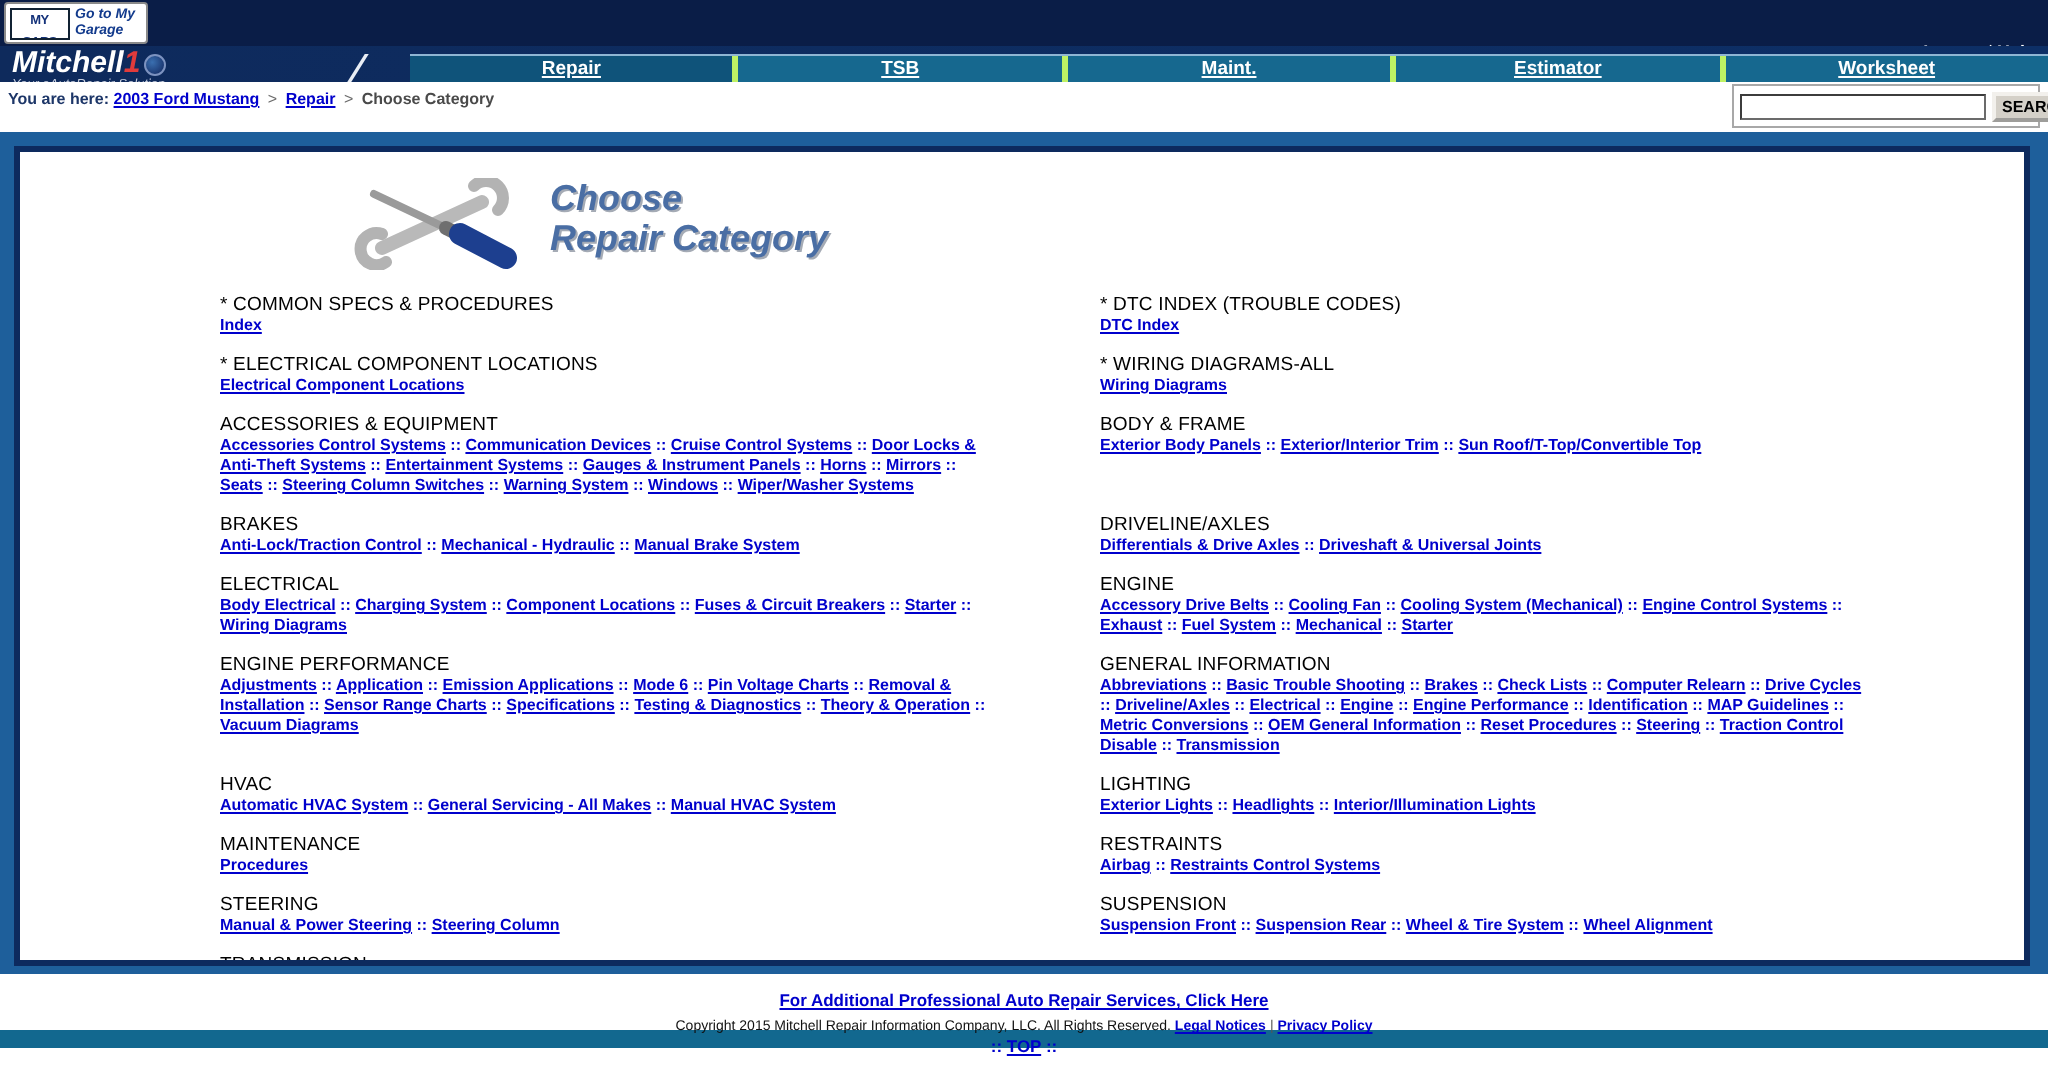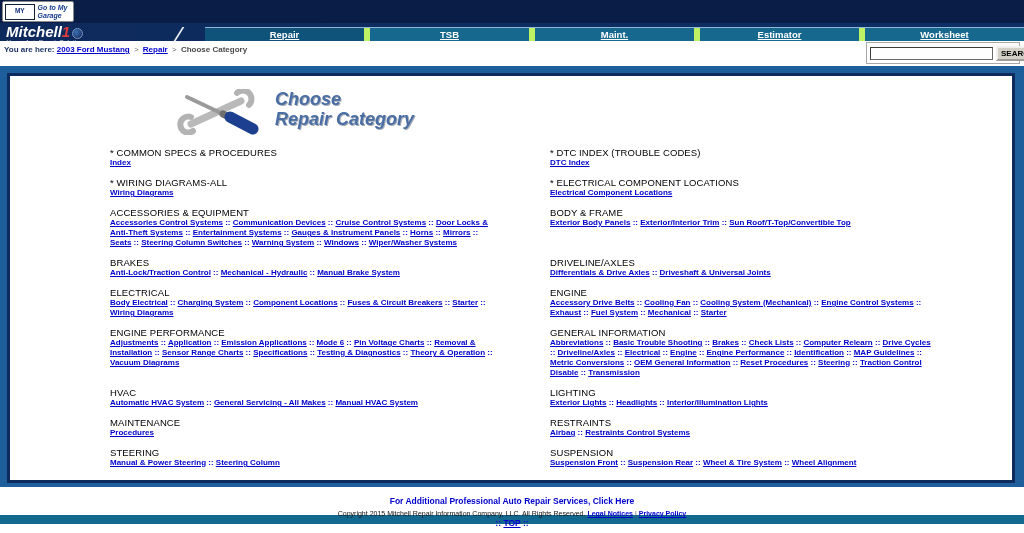--- a/index.html
+++ b/index.html
@@ -28,21 +28,21 @@
   .logo-main { font-size:15px; font-weight:bold; font-style:italic; color:#fff; line-height:16px; }
   .logo-one { color:#e13b3b; }
   .logo-badge { display:inline-block; width:11px; height:11px; margin-left:2px; border-radius:50%;
     background:radial-gradient(circle at 35% 35%, #3a6fb0, #11255c); border:1px solid #7d93c0; vertical-align:middle; }
   .tagline { font-size:6.5px; font-style:italic; color:#c7cfdf; margin-top:-1px; }
   .diag { position:absolute; left:168px; bottom:0; height:14px; width:12px;
     border-right:2px solid #e9eef5; transform:skewX(-32deg); }
   .tabs { position:absolute; right:0; bottom:0; left:205px; height:14px;
     background:#16688f; border-top:1px solid #8fb6d4; display:flex; }
   .tab { flex:1; display:flex; align-items:center; justify-content:center; cursor:pointer; }
-  .tab + .tab { border-left:6px solid #bef264; }
+  .tab + .tab { border-left:3px solid #bef264; }
   .tab.active { background:#0f537a; }
   .tab a { color:#fff; font-size:9.5px; font-weight:bold; text-decoration:underline; cursor:pointer; }
 
   
   .crumb-row { position:relative; height:25px; background:#fff; }
   .breadcrumb { position:absolute; left:4px; top:4px; font-size:8px; font-weight:bold; color:#1d3668; }
   .breadcrumb a { color:#0000cc; text-decoration:underline; cursor:pointer; }
   .crumb-sep { color:#6b6b6b; font-weight:normal; margin:0 2px; }
   .crumb-current { color:#4a4a4a; }
   .search-panel { position:absolute; right:4px; top:1px; width:154px; height:22px;
@@ -62,21 +62,21 @@
   
   .cat-grid { margin:12px 30px 0 100px; display:grid; grid-template-columns:385px 385px; column-gap:55px; }
   .section { margin-bottom:9px; }
   .sec-h { font-size:9.5px; font-weight:normal; color:#000; line-height:11px; letter-spacing:0.1px; }
   .sec-links { font-size:8px; font-weight:bold; line-height:10px; }
   .sec-links a { color:#0000cc; text-decoration:underline; cursor:pointer; }
   .lsep { color:#0000cc; }
 
   
   .footer { height:28px; background:#fff; text-align:center; padding-top:3px; }
-  .footer-line1 a { font-size:8.5px; font-weight:bold; color:#0000cc; cursor:pointer; }
+  .footer-line1 a { font-size:8.5px; font-weight:bold; color:#0000cc; text-decoration:underline; cursor:pointer; }
   .footer-line2 { font-size:7px; color:#111; margin-top:2px; }
   .footer-line2 a { color:#0000cc; font-weight:bold; text-decoration:underline; cursor:pointer; }
   .footer-line2 .fsep { color:#555; margin:0 2px; }
   .footer-line3 { font-size:8.5px; font-weight:bold; color:#0000cc; margin-top:1px; }
   .footer-line3 a { color:#0000cc; text-decoration:underline; cursor:pointer; }
   .bottom-bar { height:9px; background:#12688f; }
 </style>
 </head>
 <body>
 
@@ -159,26 +159,26 @@
       <div class="cat-grid" id="catGrid">
           <div class="section">
             <div class="sec-h">* COMMON SPECS &amp; PROCEDURES</div>
             <div class="sec-links"><a>Index</a></div>
           </div>
           <div class="section">
             <div class="sec-h">* DTC INDEX (TROUBLE CODES)</div>
             <div class="sec-links"><a>DTC Index</a></div>
           </div>
           <div class="section">
+            <div class="sec-h">* ELECTRICAL COMPONENT LOCATIONS</div>
+            <div class="sec-links"><a>Electrical Component Locations</a></div>
+          </div>
+          <div class="section">
             <div class="sec-h">* WIRING DIAGRAMS-ALL</div>
             <div class="sec-links"><a>Wiring Diagrams</a></div>
-          </div>
-          <div class="section">
-            <div class="sec-h">* ELECTRICAL COMPONENT LOCATIONS</div>
-            <div class="sec-links"><a>Electrical Component Locations</a></div>
           </div>
           <div class="section">
             <div class="sec-h">ACCESSORIES &amp; EQUIPMENT</div>
             <div class="sec-links"><a>Accessories Control Systems</a><span class="lsep"> :: </span><a>Communication Devices</a><span class="lsep"> :: </span><a>Cruise Control Systems</a><span class="lsep"> :: </span><a>Door Locks &amp; Anti-Theft Systems</a><span class="lsep"> :: </span><a>Entertainment Systems</a><span class="lsep"> :: </span><a>Gauges &amp; Instrument Panels</a><span class="lsep"> :: </span><a>Horns</a><span class="lsep"> :: </span><a>Mirrors</a><span class="lsep"> :: </span><a>Seats</a><span class="lsep"> :: </span><a>Steering Column Switches</a><span class="lsep"> :: </span><a>Warning System</a><span class="lsep"> :: </span><a>Windows</a><span class="lsep"> :: </span><a>Wiper/Washer Systems</a></div>
           </div>
           <div class="section">
             <div class="sec-h">BODY &amp; FRAME</div>
             <div class="sec-links"><a>Exterior Body Panels</a><span class="lsep"> :: </span><a>Exterior/Interior Trim</a><span class="lsep"> :: </span><a>Sun Roof/T-Top/Convertible Top</a></div>
           </div>
           <div class="section">

